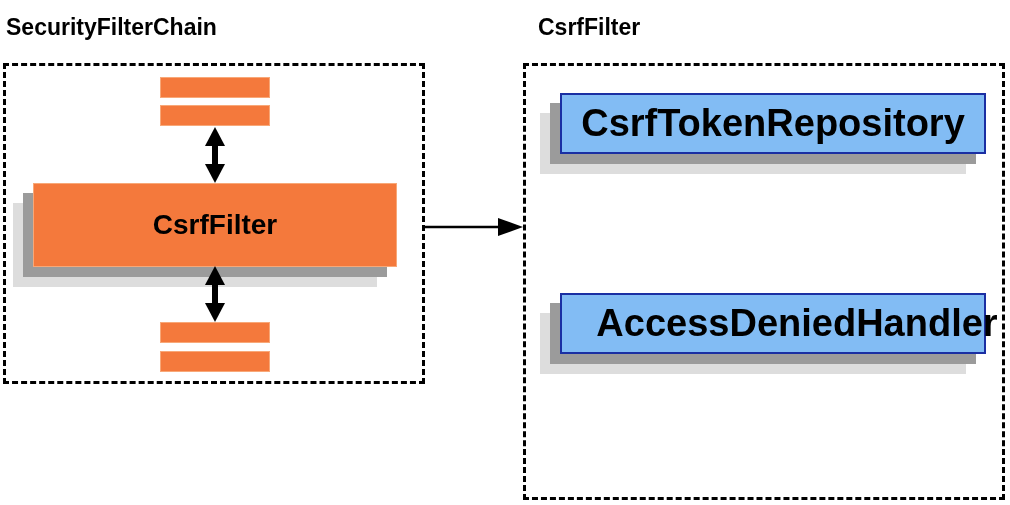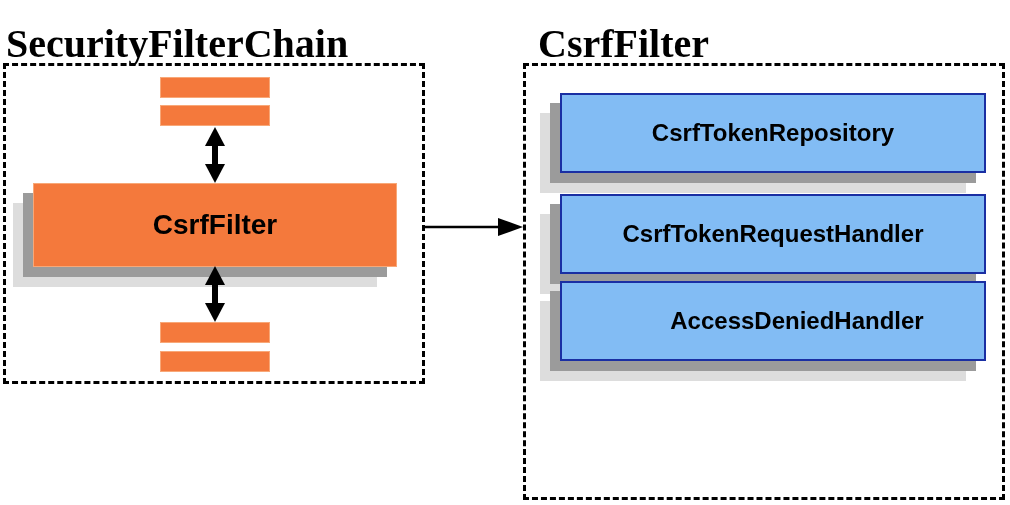--- a/index.html
+++ b/index.html
@@ -16,26 +16,25 @@
   body { font-family: "Liberation Sans", sans-serif; }
   .canvas {
     position: relative;
     width: 1010px;
     height: 505px;
     background: #ffffff;
     overflow: hidden;
   }
   .title {
     position: absolute;
-    top: 20px;
-    font-size: 40px;
+    top: 14px;
+    font-size: 23px;
     font-weight: bold;
     color: #000;
     white-space: nowrap;
-    font-family: Liberation Serif, serif;
   }
   .title-left { left: 6px; }
   .title-right { left: 538px; }
 
   .dashed-box {
     position: absolute;
     border: 3px dashed var(--line);
     background: transparent;
   }
   .left-box  { left: 3px;  top: 63px; width: 422px; height: 321px; }
@@ -85,34 +84,34 @@
     left: 425px;
     top: 215px;
     width: 99px;
     height: 24px;
   }
 
   .component-box {
     position: absolute;
     left: 560px;
     width: 426px;
-    height: 80px;
+    height: 61px;
     background: var(--blue-fill);
     border: 2px solid var(--blue-border);
     box-shadow: -10px 10px 0 var(--shadow-dark), -20px 20px 0 var(--shadow-light);
     display: flex;
     align-items: center;
     justify-content: center;
-    font-size: 24px;
+    font-size: 38px;
     font-weight: bold;
     color: #000;
   }
   .comp-1 { top: 93px;  }
   .comp-2 { top: 194px; }
-  .comp-3 { top: 281px; padding-left: 48px; }
+  .comp-3 { top: 293px; padding-left: 48px; }
   .comp-4 { top: 392px; }
 </style>
 </head>
 <body>
 
 <div class="canvas">
 
   <div class="title title-left">SecurityFilterChain</div>
 
   <div class="title title-right">CsrfFilter</div>
@@ -145,22 +144,19 @@
 
   <svg class="harrow" viewBox="0 0 99 24">
     <line x1="0" y1="12" x2="76" y2="12" stroke="#000" stroke-width="2.5"></line>
     <polygon points="98,12 73,3 73,21" fill="#000"></polygon>
   </svg>
 
   <div class="component-box comp-1">
     <span>CsrfTokenRepository</span>
   </div>
 
-  <div class="component-box comp-2">
-    <span>CsrfTokenRequestHandler</span>
-  </div>
 
   <div class="component-box comp-3">
     <span>AccessDeniedHandler</span>
   </div>
 
 
 </div>
 
 </body></html>

